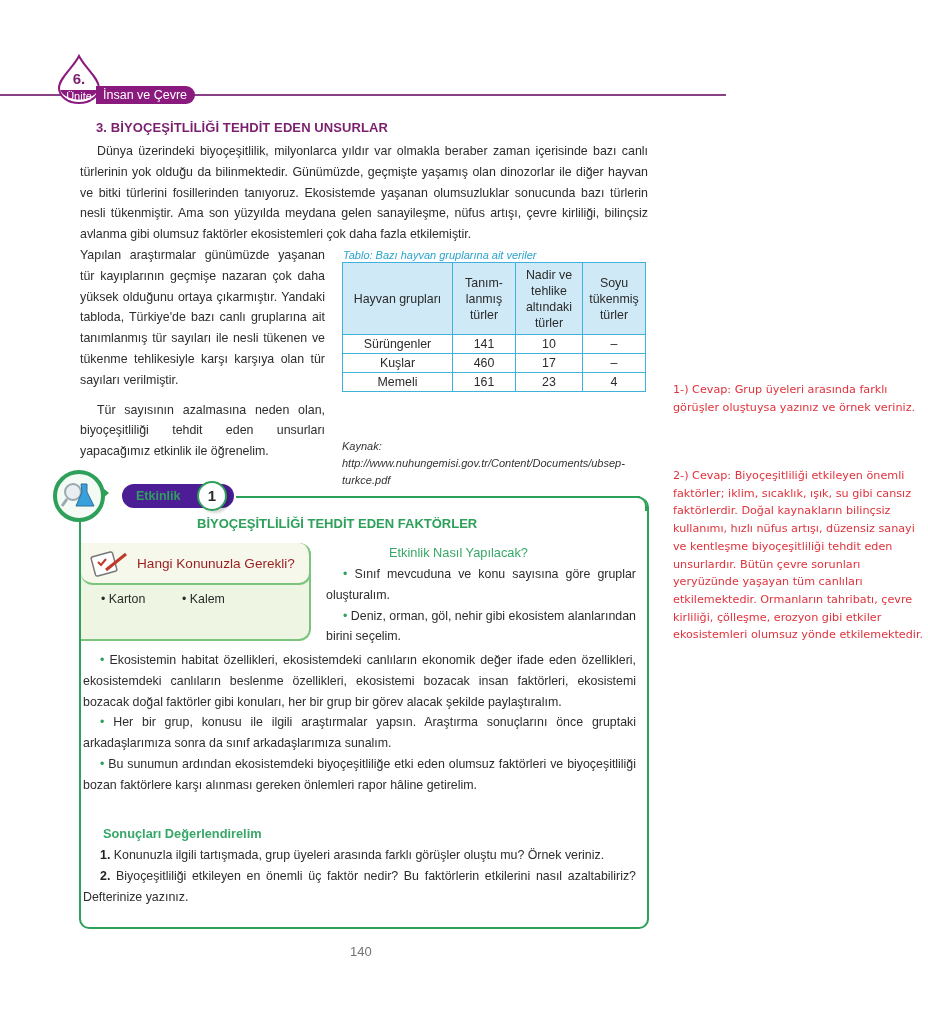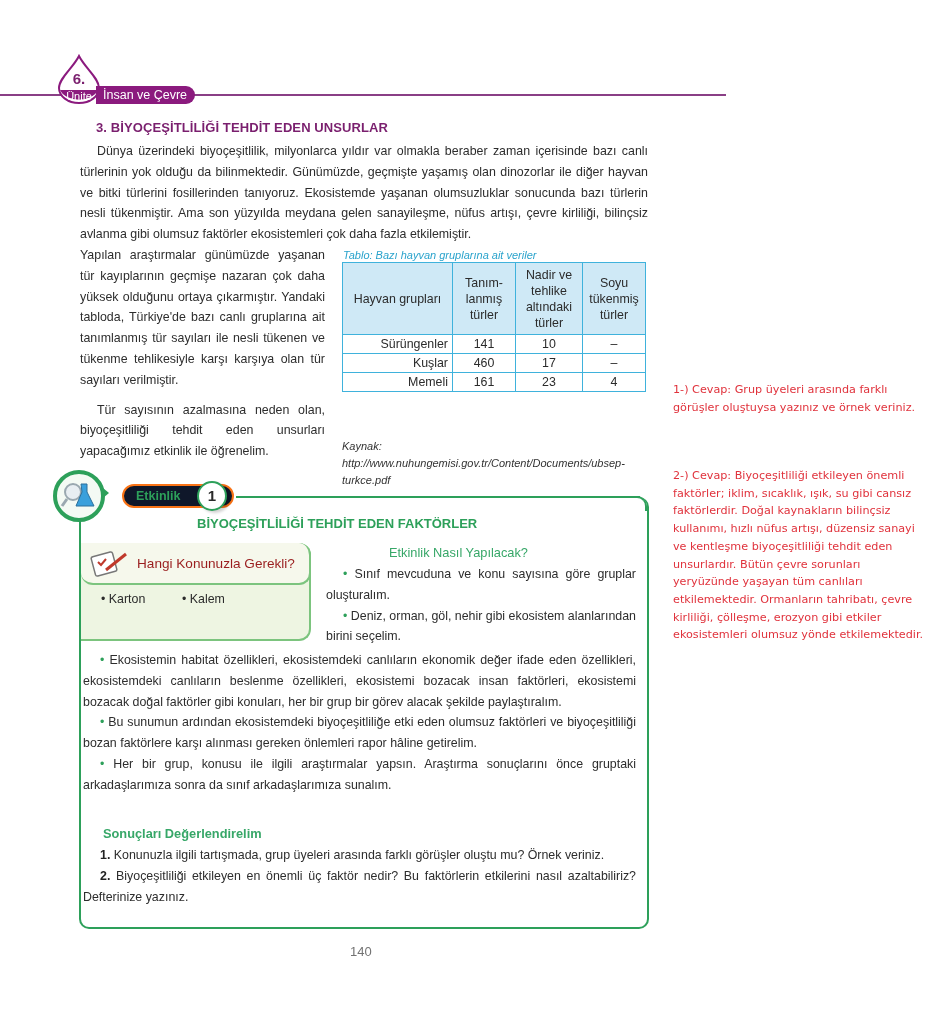--- a/index.html
+++ b/index.html
@@ -34,43 +34,43 @@
   .table-caption { left: 343px; top: 249px; font-size: 11px; font-style: italic; color: #2aa3cc; }
   table.animals {
     position: absolute; left: 342px; top: 262px; width: 304px;
     border-collapse: collapse; font-size: 12.4px; color: #2b2b2b;
   }
   table.animals th, table.animals td { border: 1.5px solid #3fb2dc; }
   table.animals thead th {
     background: #cfe9f6; font-weight: normal; line-height: 16px; padding: 2px 2px; height: 67px;
   }
   table.animals td { height: 18px; line-height: 18px; padding: 0 4px; text-align: center; }
-  table.animals td.name { text-align: right; }
+  table.animals td.name { text-align: center; }
   .source { left: 342px; top: 438px; width: 310px; font-size: 11px; font-style: italic; color: #333; line-height: 17px; }
 
   
   .answer { font-family: "DejaVu Sans", sans-serif; color: #e0323c; font-size: 11.2px; line-height: 17.7px; }
   .answer1 { left: 673px; top: 381px; width: 250px; }
   .answer2 { left: 673px; top: 467px; width: 252px; }
 
   
   .act-box {
     left: 79px; top: 497px; width: 566px; height: 430px;
     border: 2px solid #2da05a; border-radius: 0 10px 10px 10px; border-left-width: 2px; border-top: none;
   }
   .act-topline { left: 236px; top: 496px; width: 404px; height: 2px; background: #2da05a; }
   .act-topcorner { left: 632px; top: 496px; width: 13px; height: 13px; border-top: 2px solid #2da05a; border-right: 2px solid #2da05a; border-radius: 0 10px 0 0; }
   .act-icon {
     left: 53px; top: 470px; width: 44px; height: 44px; border-radius: 50%;
     border: 4px solid #2da05a; background: #f4faf4;
   }
   .act-arrow { left: 97px; top: 483px; width: 0; height: 0; border-top: 10px solid transparent; border-bottom: 10px solid transparent; border-left: 12px solid #2da05a; }
   .act-pill {
-    left: 122px; top: 484px; width: 96px; height: 20px; border: 2px solid #f97316; border-radius: 12px;
-    background: #0f172a; color: #2da05a; font-weight: bold; font-size: 12.5px; line-height: 20px; padding-left: 12px; box-sizing: content-box;
+    left: 122px; top: 484px; width: 96px; height: 20px; border: 2px solid #4c1d95; border-radius: 12px;
+    background: #4c1d95; color: #2da05a; font-weight: bold; font-size: 12.5px; line-height: 20px; padding-left: 12px; box-sizing: content-box;
   }
   .act-num {
     left: 197px; top: 481px; width: 26px; height: 26px; border: 2px solid #2da05a; border-radius: 50%;
     background: #fff; text-align: center; line-height: 26px; font-weight: bold; font-size: 15px; color: #2a2a2a;
     box-shadow: 3px 2px 3px rgba(0,0,0,0.18);
   }
   .act-title { left: 197px; top: 516px; font-size: 13px; font-weight: bold; color: #2da05a; }
 
   .materials {
     left: 81px; top: 543px; width: 228px; height: 96px; background: #eef5e2;
@@ -184,22 +184,22 @@
 <div class="abs mat-item mat2">• Kalem</div>
 
 <div class="abs how-title">Etkinlik Nasıl Yapılacak?</div>
 <div class="abs para how-text">
   <p><span class="bullet">• </span><span>Sınıf mevcuduna ve konu sayısına göre gruplar oluşturalım.</span></p>
   <p><span class="bullet">• </span><span>Deniz, orman, göl, nehir gibi ekosistem alanlarından birini seçelim.</span></p>
 </div>
 
 <div class="abs para steps-wrap" style="left:83px; width:553px;">
   <p style="text-indent:17px"><span class="bullet">• </span><span>Ekosistemin habitat özellikleri, ekosistemdeki canlıların ekonomik değer ifade eden özellikleri, ekosistemdeki canlıların beslenme özellikleri, ekosistemi bozacak insan faktörleri, ekosistemi bozacak doğal faktörler gibi konuları, her bir grup bir görev alacak şekilde paylaştıralım.</span></p>
+  <p style="text-indent:17px"><span class="bullet">• </span><span>Her bir grup, konusu ile ilgili araştırmalar yapsın. Araştırma sonuçlarını önce gruptaki arkadaşlarımıza sonra da sınıf arkadaşlarımıza sunalım.</span></p>
   <p style="text-indent:17px"><span class="bullet">• </span><span>Bu sunumun ardından ekosistemdeki biyoçeşitliliğe etki eden olumsuz faktörleri ve biyoçeşitliliği bozan  faktörlere karşı alınması gereken önlemleri rapor hâline getirelim.</span></p>
-  <p style="text-indent:17px"><span class="bullet">• </span><span>Her bir grup, konusu ile ilgili araştırmalar yapsın. Araştırma sonuçlarını önce gruptaki arkadaşlarımıza sonra da sınıf arkadaşlarımıza sunalım.</span></p>
 </div>
 
 <div class="abs eval-title">Sonuçları Değerlendirelim</div>
 <div class="abs para eval" style="left:83px; width:553px;">
   <p style="text-indent:17px"><b>1.</b> <span>Konunuzla ilgili tartışmada, grup üyeleri arasında farklı görüşler oluştu mu? Örnek veriniz.</span></p>
   <p style="text-indent:17px"><b>2.</b> <span>Biyoçeşitliliği etkileyen en önemli üç faktör nedir? Bu faktörlerin etkilerini nasıl azaltabiliriz? Defterinize yazınız.</span></p>
 </div>
 
 <div class="abs page-num">140</div>
 

